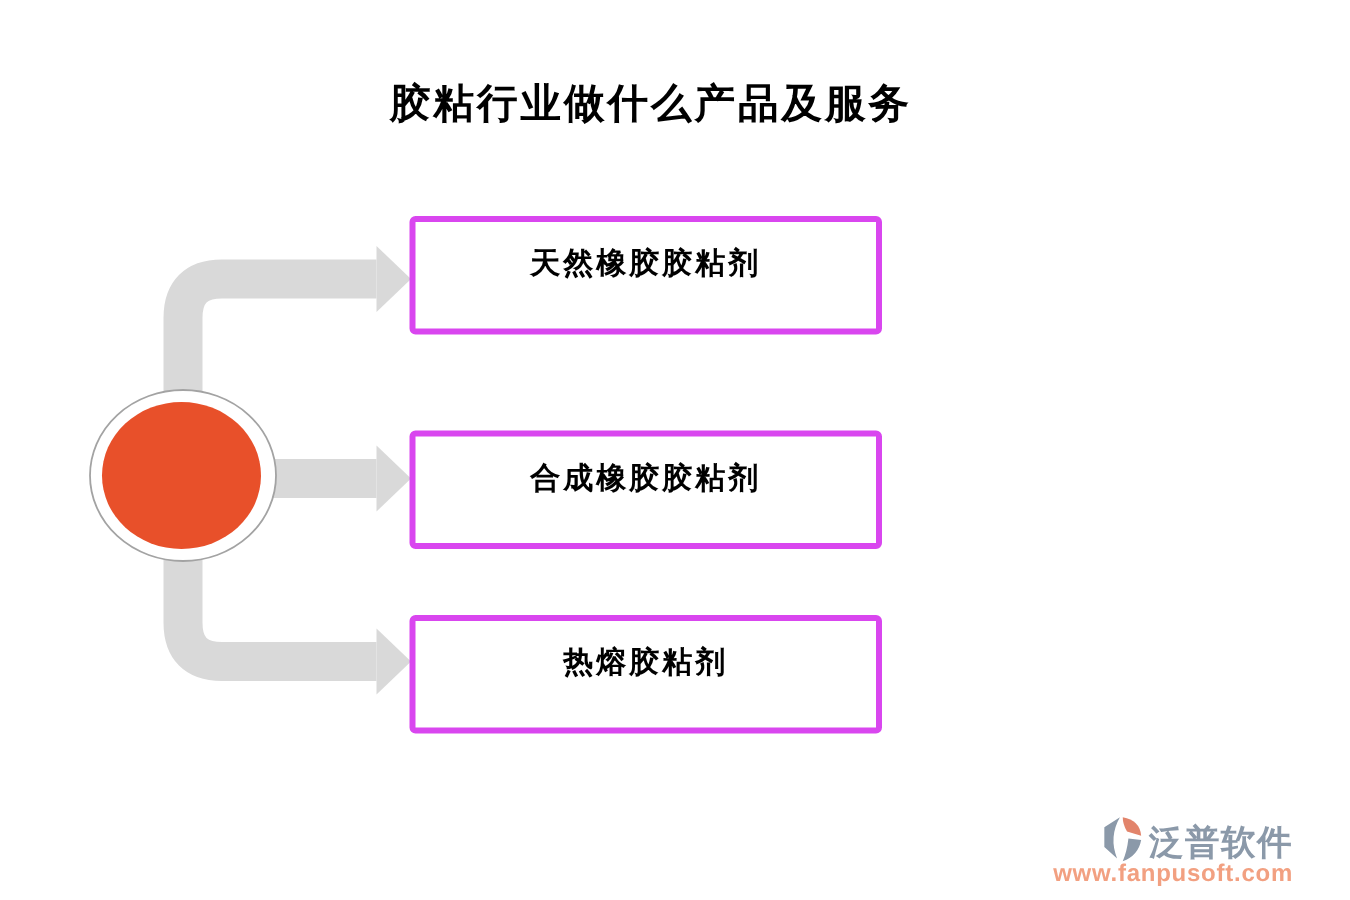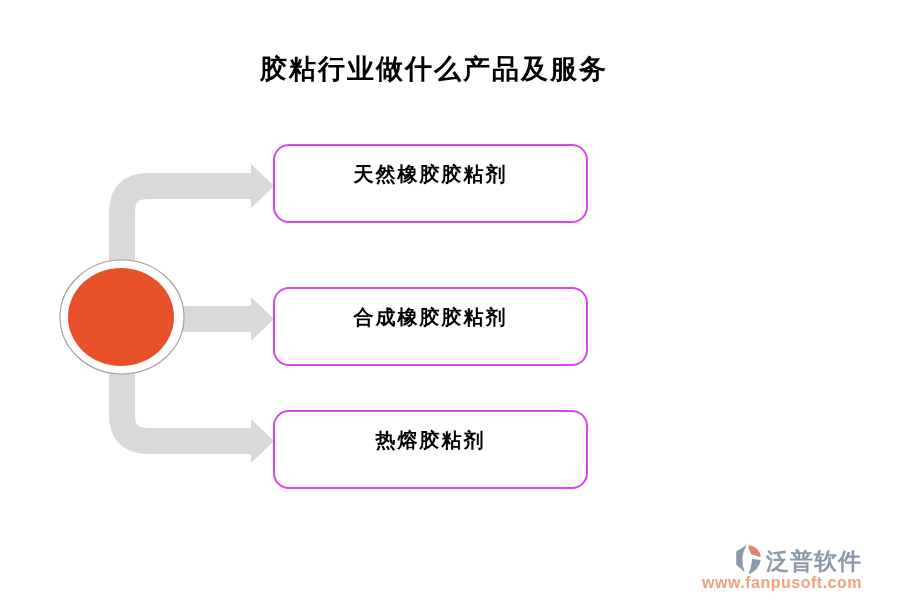--- a/index.html
+++ b/index.html
@@ -43,22 +43,22 @@
     fill: #ffffff;
     stroke-width: 1.2;
   }
   .node {
     position: absolute;
     left: 273px;
     width: 315px;
     height: 79px;
     box-sizing: border-box;
     background: #ffffff;
-    border: 2px solid #d946ef;
-    border-radius: 16px;
+    border: 4px solid #d946ef;
+    border-radius: 4px;
     text-align: center;
     padding-top: 15px;
   }
   .node-label {
     font-size: 20px;
     line-height: 26px;
     font-weight: bold;
     color: #000000;
     letter-spacing: 2px;
   }

